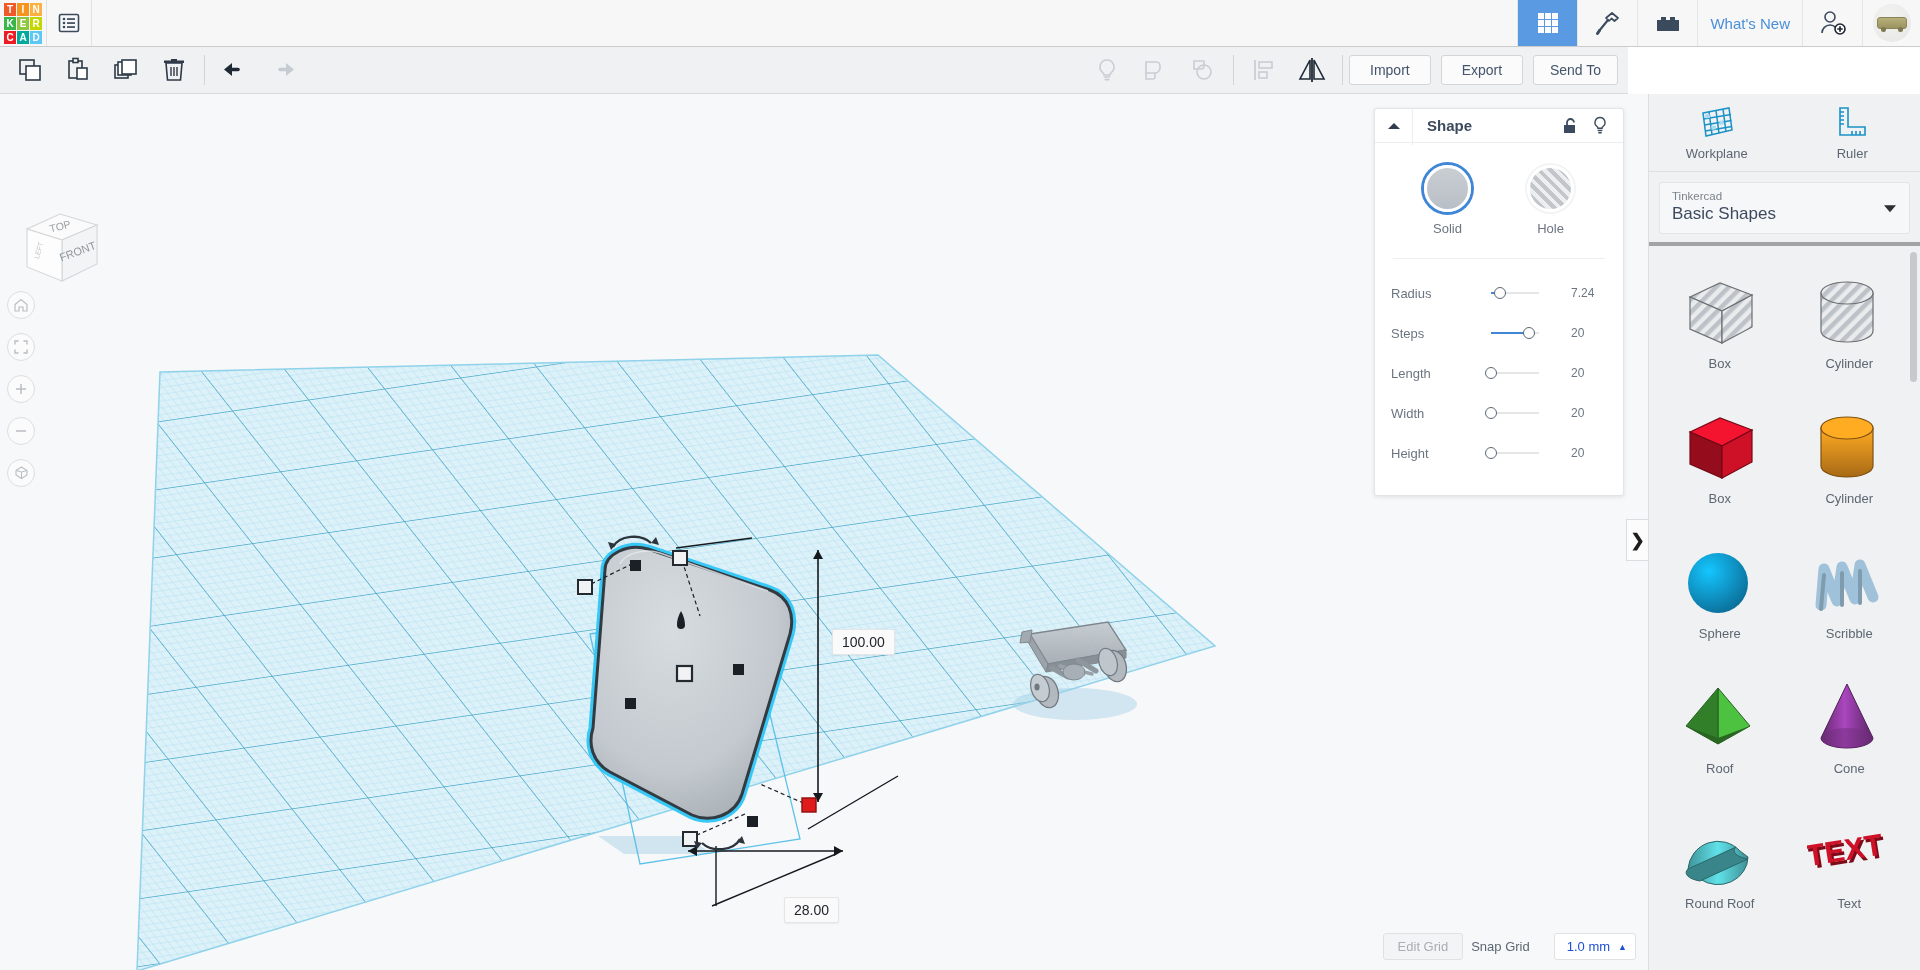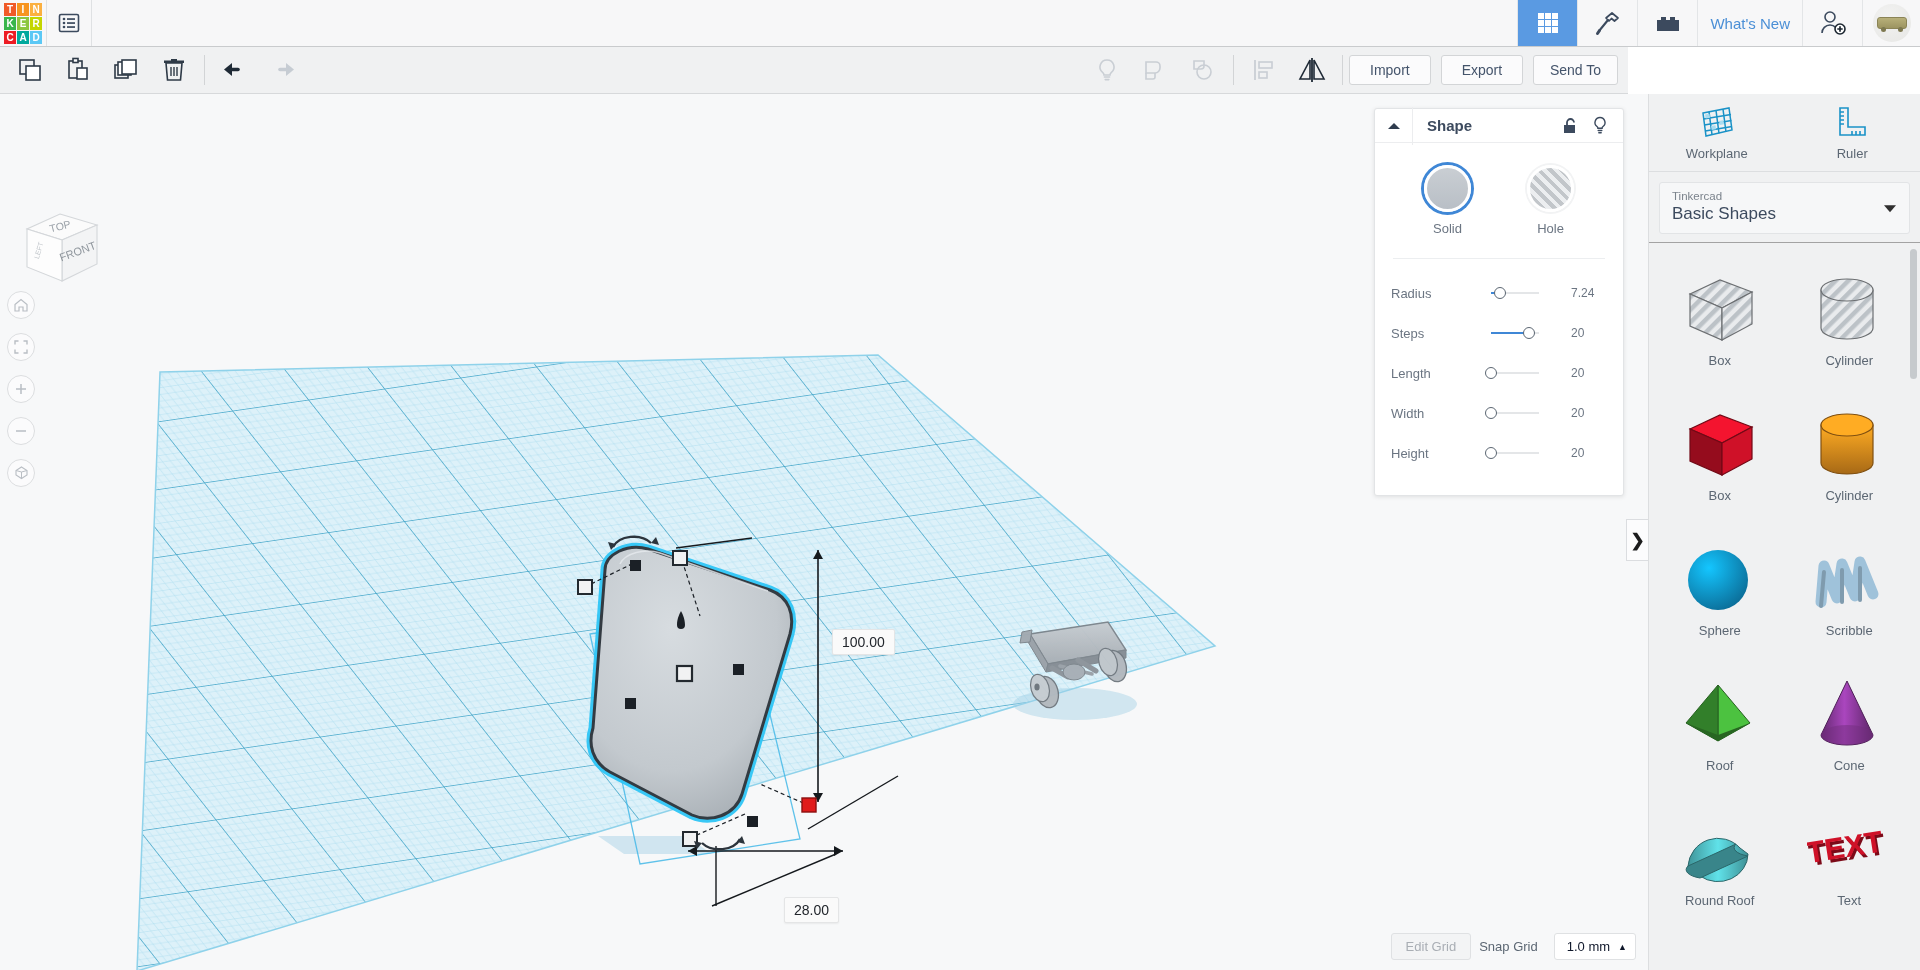--- a/index.html
+++ b/index.html
@@ -120,24 +120,24 @@
   }
 
   .grid-controls {
     position: absolute; right: 12px; bottom: 10px;
     display: flex; flex-direction: row; align-items: flex-end; gap: 8px;
   }
   .edit-grid-btn {
     border: 1px solid #dfe1e3; background: #f3f4f5; color: #a9aeb4;
     font-size: 13px; padding: 5px 14px; border-radius: 3px; cursor: pointer;
   }
-  .snap-row { display: flex; align-items: center; gap: 16px; }
+  .snap-row { display: flex; align-items: center; gap: 24px; }
   .snap-label { font-size: 13px; color: #5c6773; }
   .snap-select {
-    border: 1px solid #dfe1e3; background: #fff; color: #0f172a;
+    border: 1px solid #dfe1e3; background: #fff; color: #1d4ed8;
     font-size: 13px; padding: 5px 8px 5px 12px; border-radius: 3px;
     display: flex; align-items: center; gap: 8px; cursor: pointer;
   }
 
   
   .shape-panel {
     position: absolute; top: 108px; left: 1374px; width: 250px;
     background: #fff; border: 1px solid #e2e4e6; border-radius: 3px;
     box-shadow: 0 1px 4px rgba(0,0,0,.10);
   }
@@ -199,21 +199,21 @@
   }
   .sb-drop-sub { font-size: 11.5px; color: #7b838c; margin-bottom: 2px; }
   .sb-drop-main { font-size: 17px; color: #3c4a5e; }
   .sb-drop-caret {
     position: absolute; right: 13px; top: 50%; transform: translateY(-40%);
     width: 0; height: 0; border-left: 6px solid transparent;
     border-right: 6px solid transparent; border-top: 7px solid #2f2f2f;
   }
   .sb-grid {
     flex: 1; overflow: hidden; position: relative;
-    border-top: 1px solid #a3a3a3;
+    border-top: 4px solid #a3a3a3;
     display: grid; grid-template-columns: 1fr 1fr; align-content: start;
     padding: 14px 6px 0; gap: 2px 0;
   }
   .shape-cell {
     height: 133px; display: flex; flex-direction: column; align-items: center;
     justify-content: flex-start; padding-top: 8px; cursor: pointer;
   }
   .shape-art { height: 86px; display: flex; align-items: center; justify-content: center; }
   .shape-name { font-size: 13px; color: #5c6773; margin-top: 2px; }
   .sb-scrollbar {

